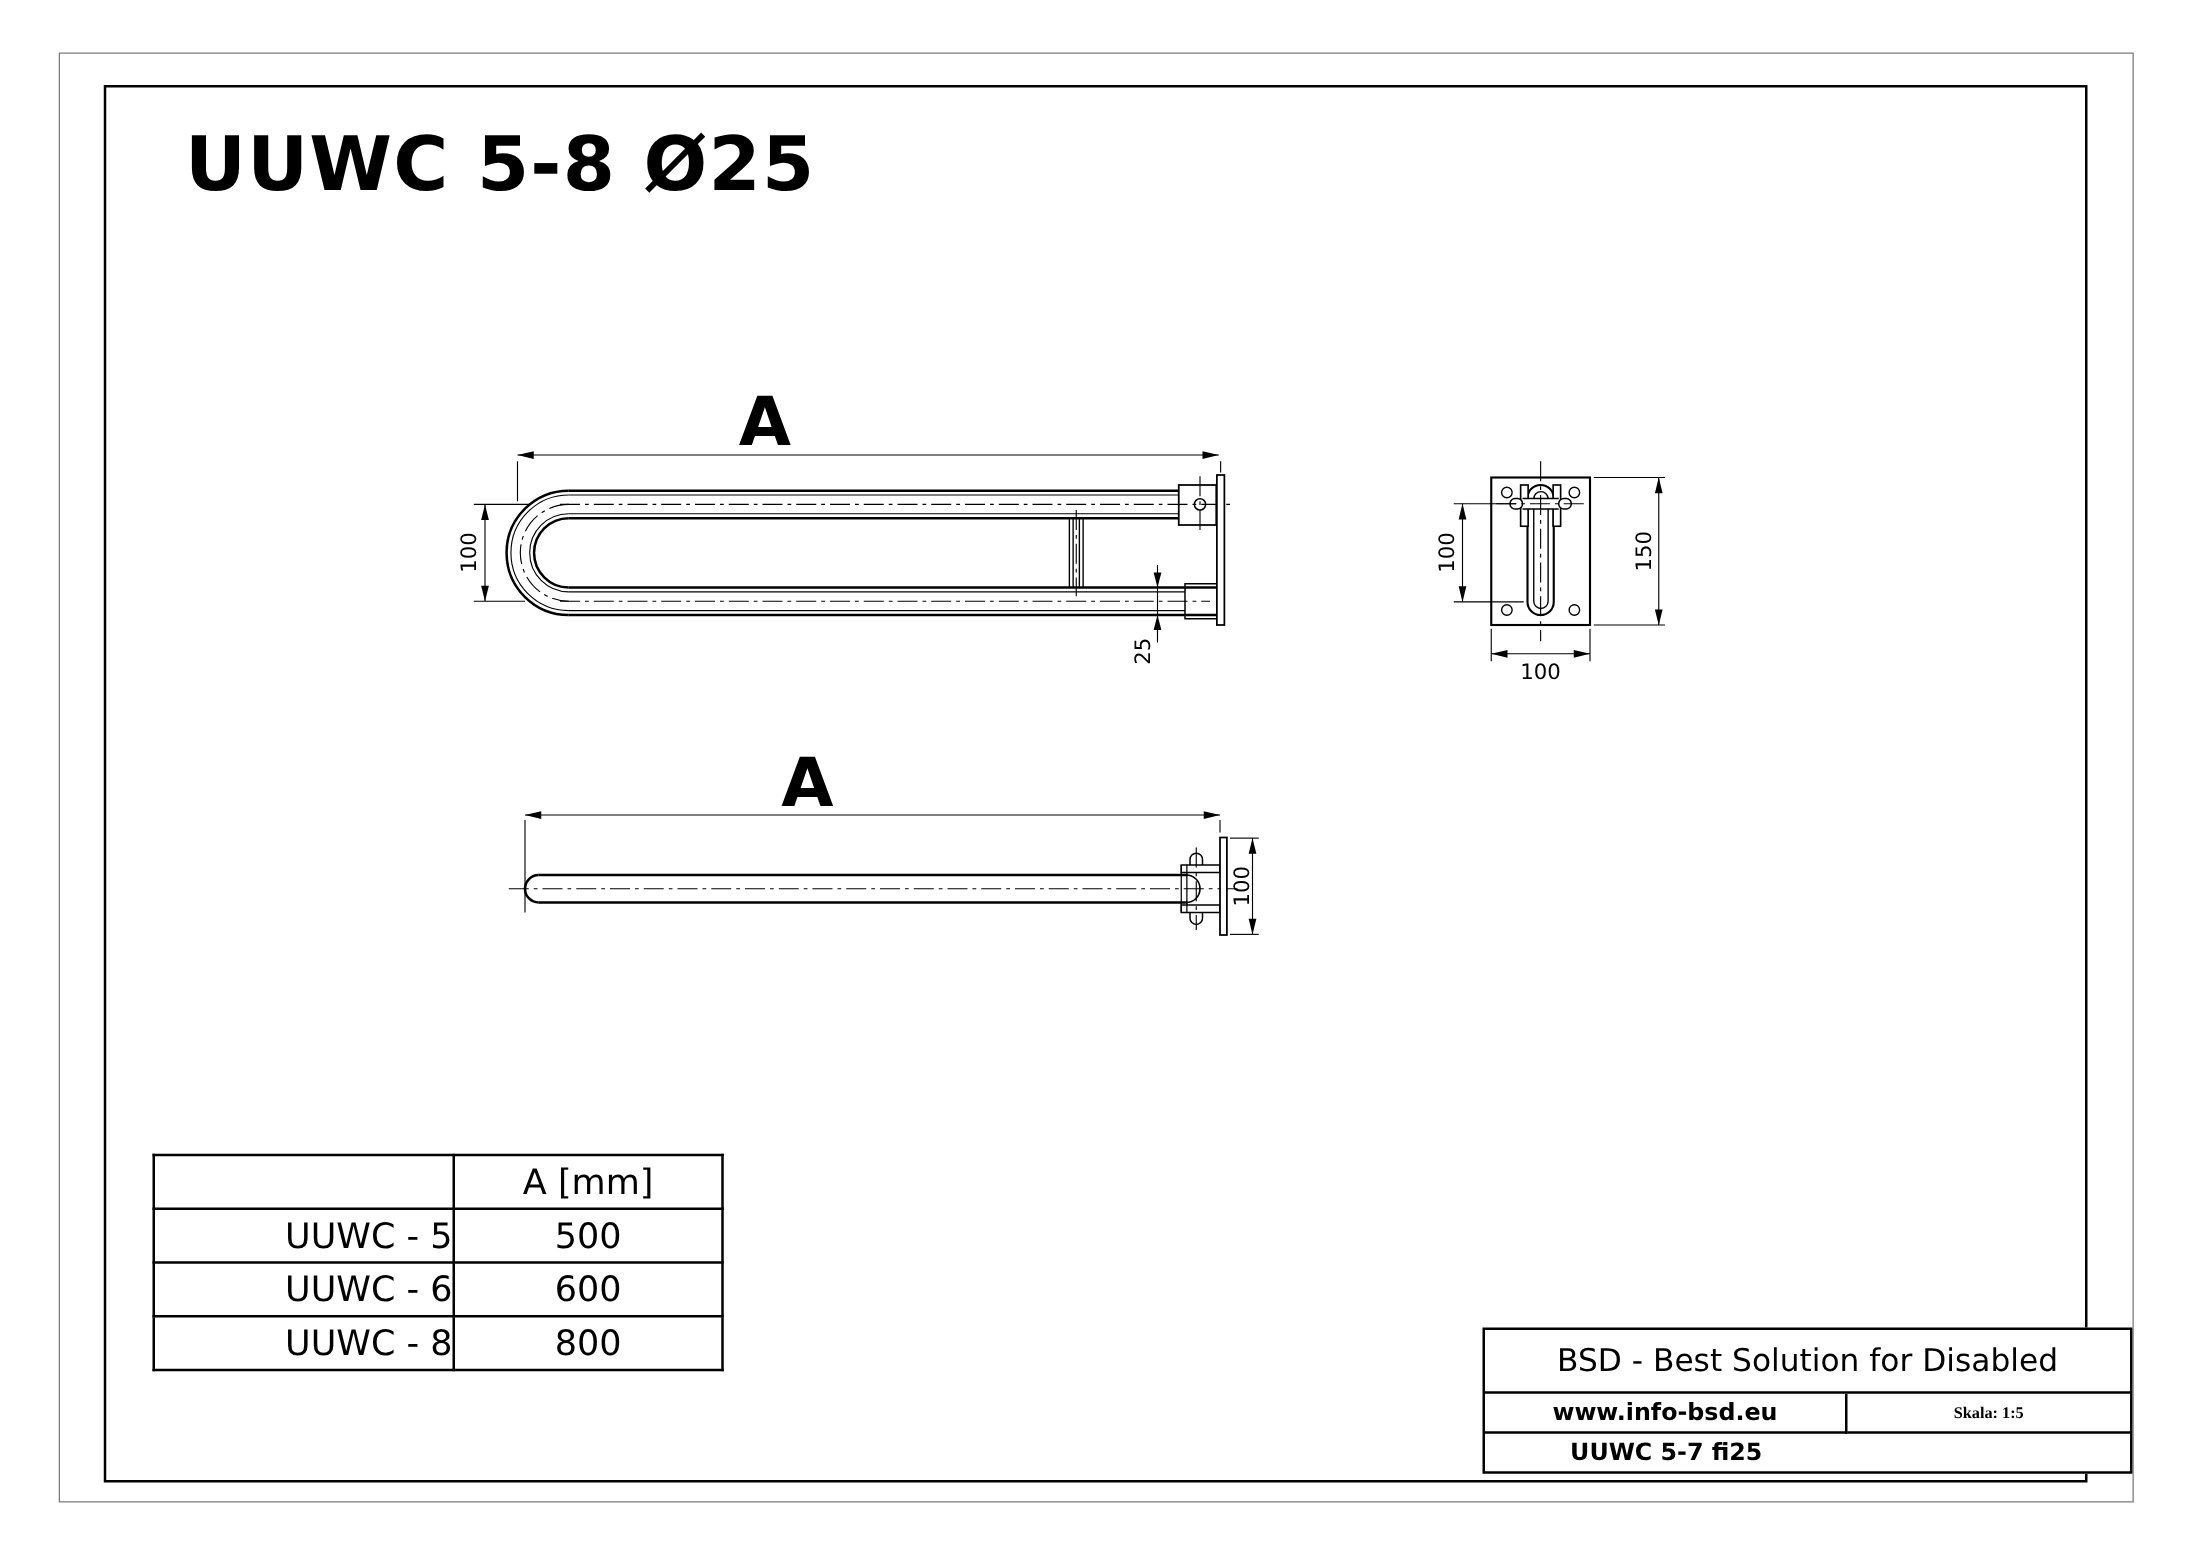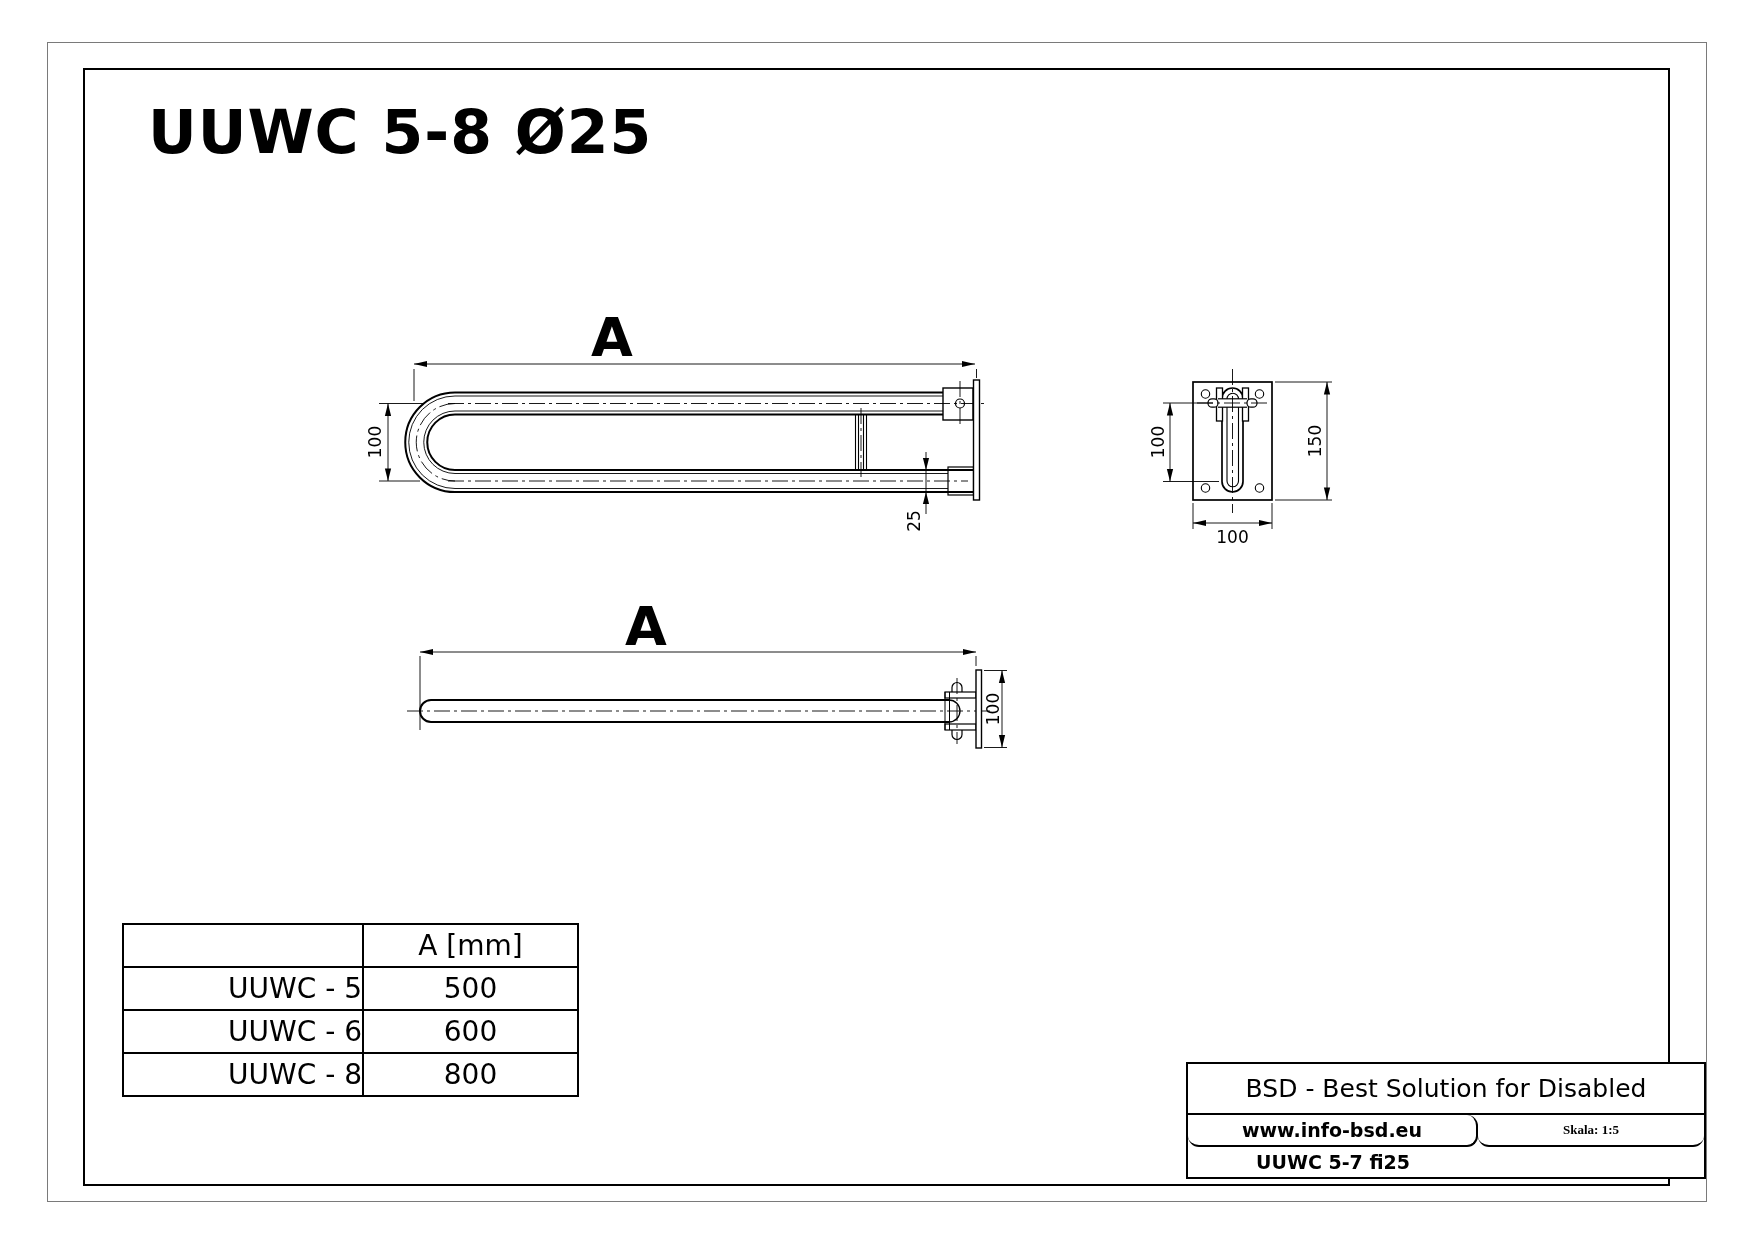--- a/index.html
+++ b/index.html
@@ -19,21 +19,21 @@
   .size-table{position:absolute;left:122px;top:923px;border-collapse:collapse;
         font-size:28px;background:#fff;}
   .size-table td{border:2px solid #000;text-align:center;padding:0;height:41px;}
   .size-table td.c1{width:238px;text-align:right;}
   .size-table td.c2{width:213px;}
   .title-block{position:absolute;left:1150px;top:1062px;width:520px;
         border:2px solid #000;box-sizing:border-box;background:#fff;margin-left:36px;}
   .tb-company{height:49px;line-height:49px;text-align:center;font-size:25px;
         border-bottom:2px solid #000;}
   .tb-grid{display:grid;grid-template-columns:290px 1fr;}
-  .tb-cell{height:30px;line-height:30px;text-align:center;font-weight:bold;font-size:19px;border-radius:11px;}
+  .tb-cell{height:30px;line-height:30px;text-align:center;font-weight:bold;font-size:19px;}
   .tb-www{border-right:2px solid #000;border-bottom:2px solid #000;}
   .tb-scale{border-bottom:2px solid #000;font-size:13px;font-family:Liberation Serif, serif;}
   .tb-email{border-right:2px solid #000;}
 </style>
 </head>
 <body>
 
 <div class="page">
   <div class="border-outer"></div>
   <div class="border-inner"></div>

